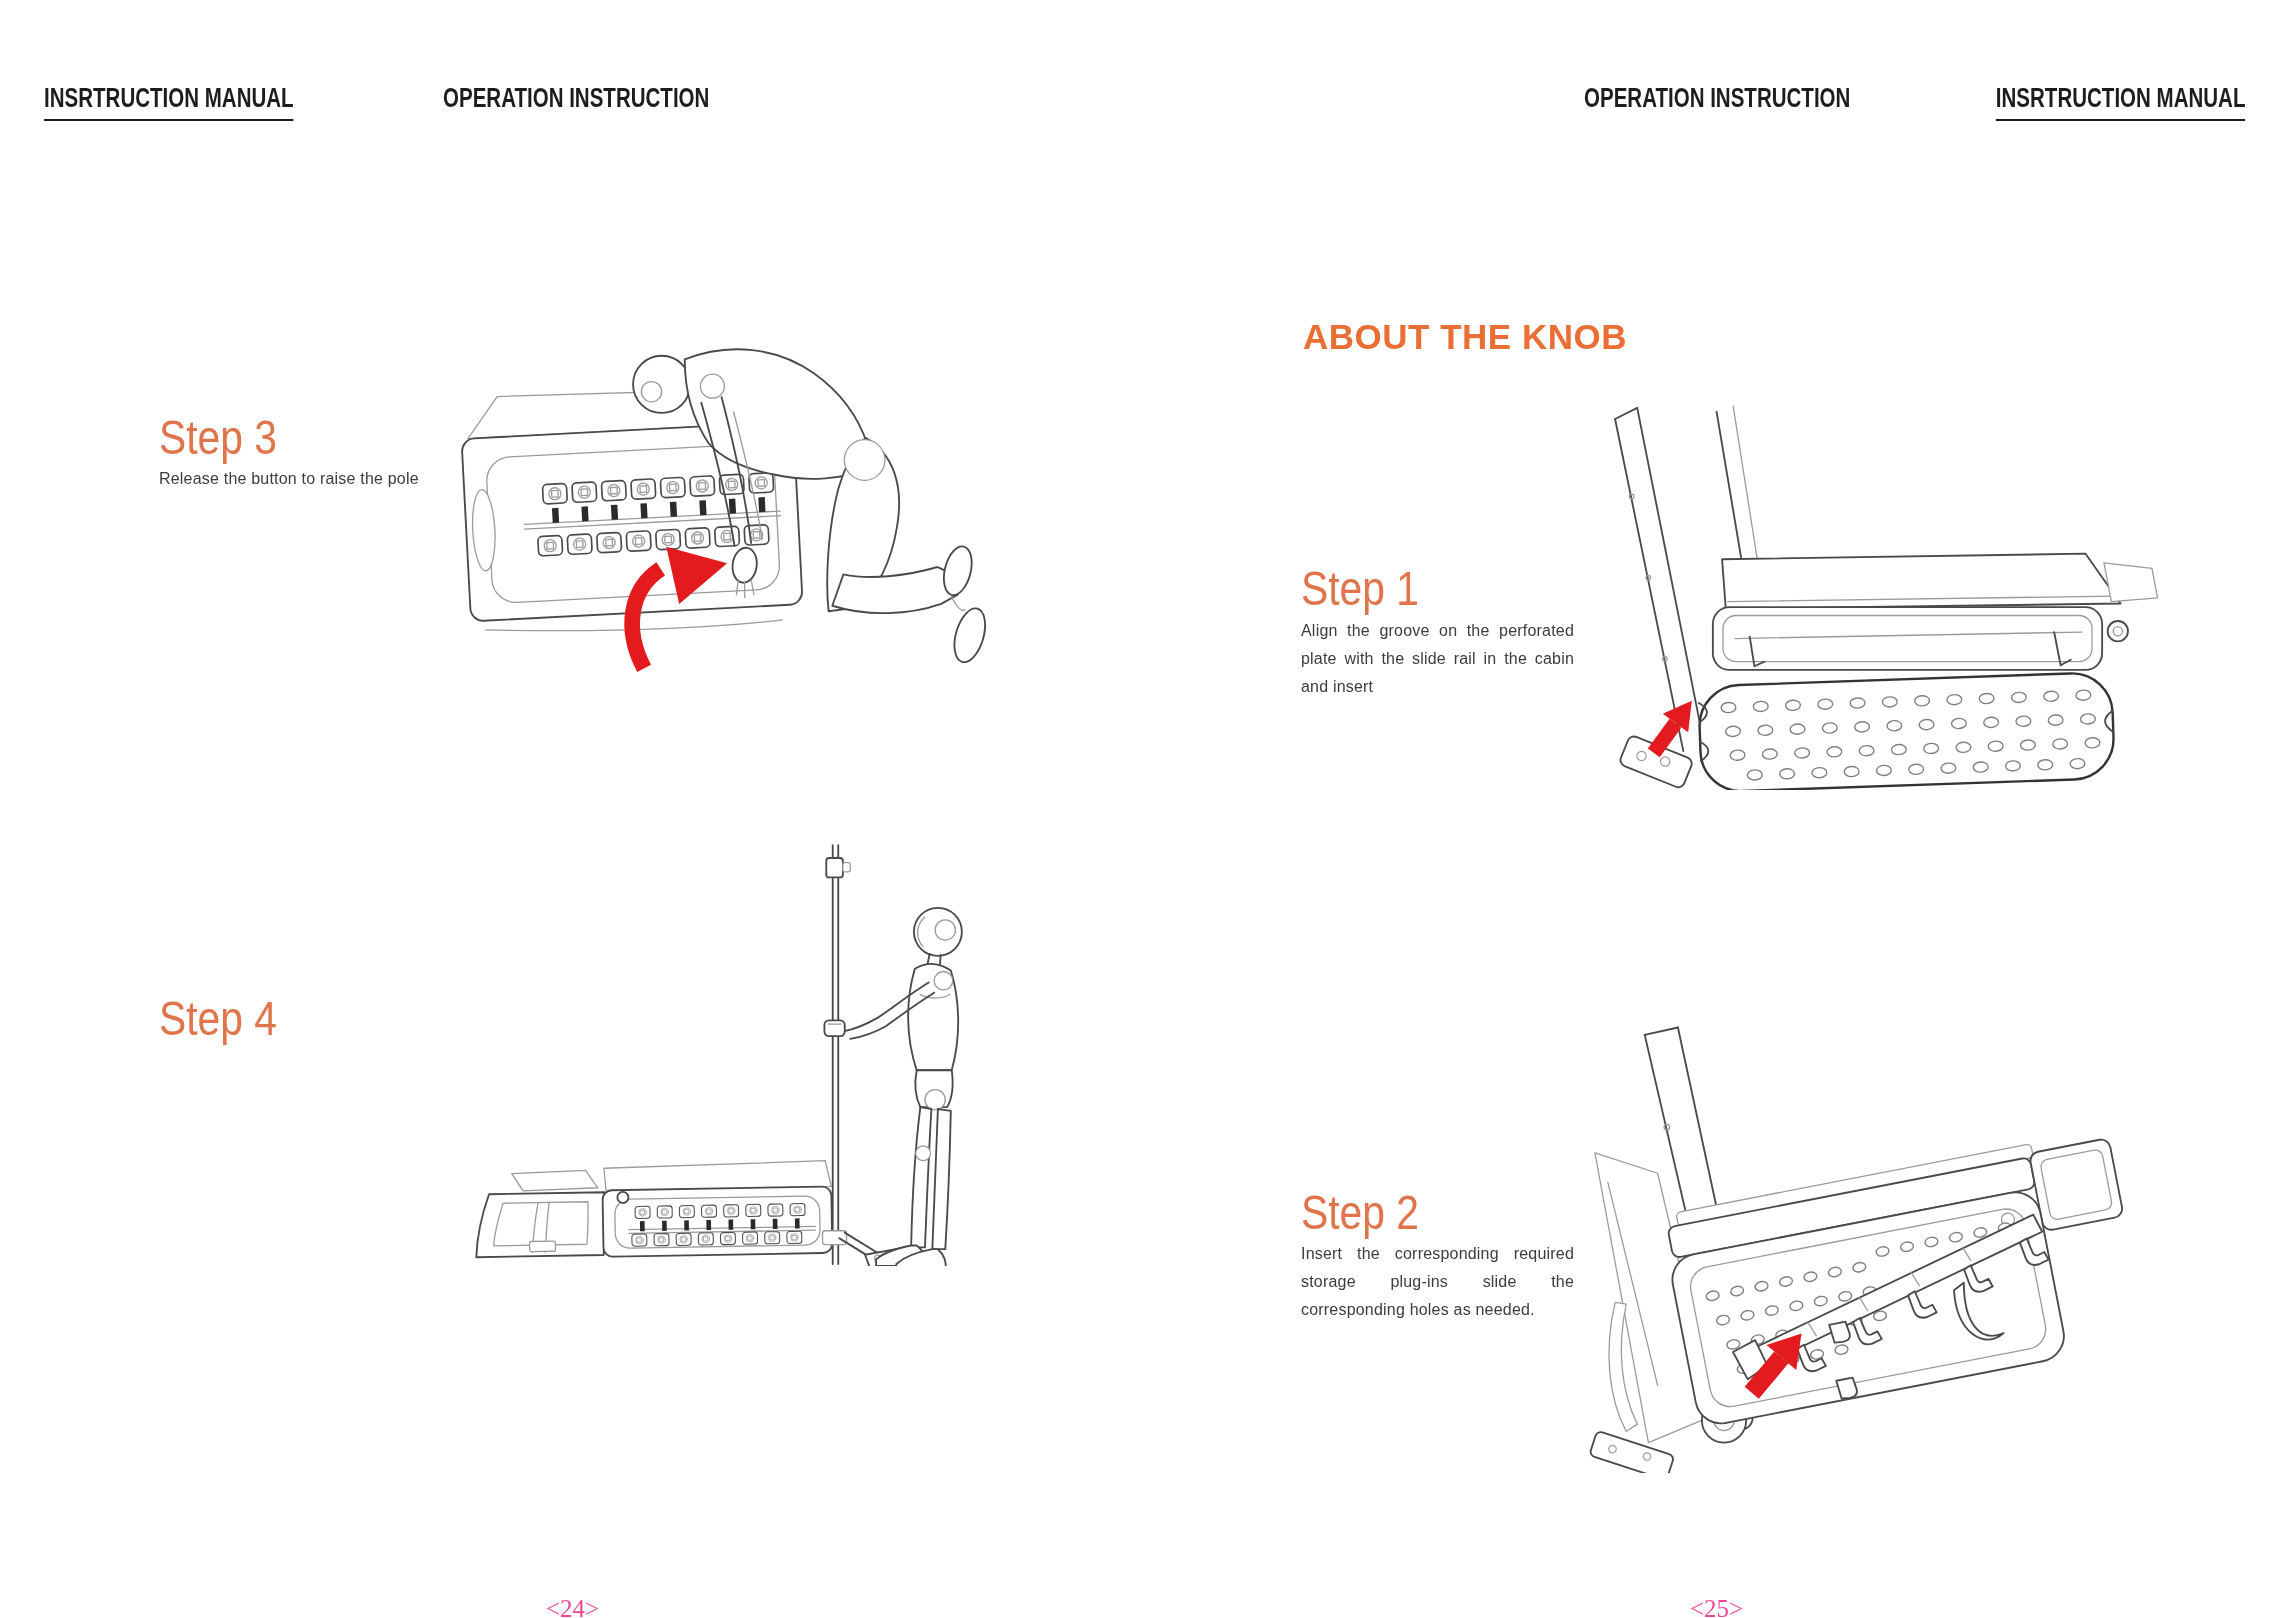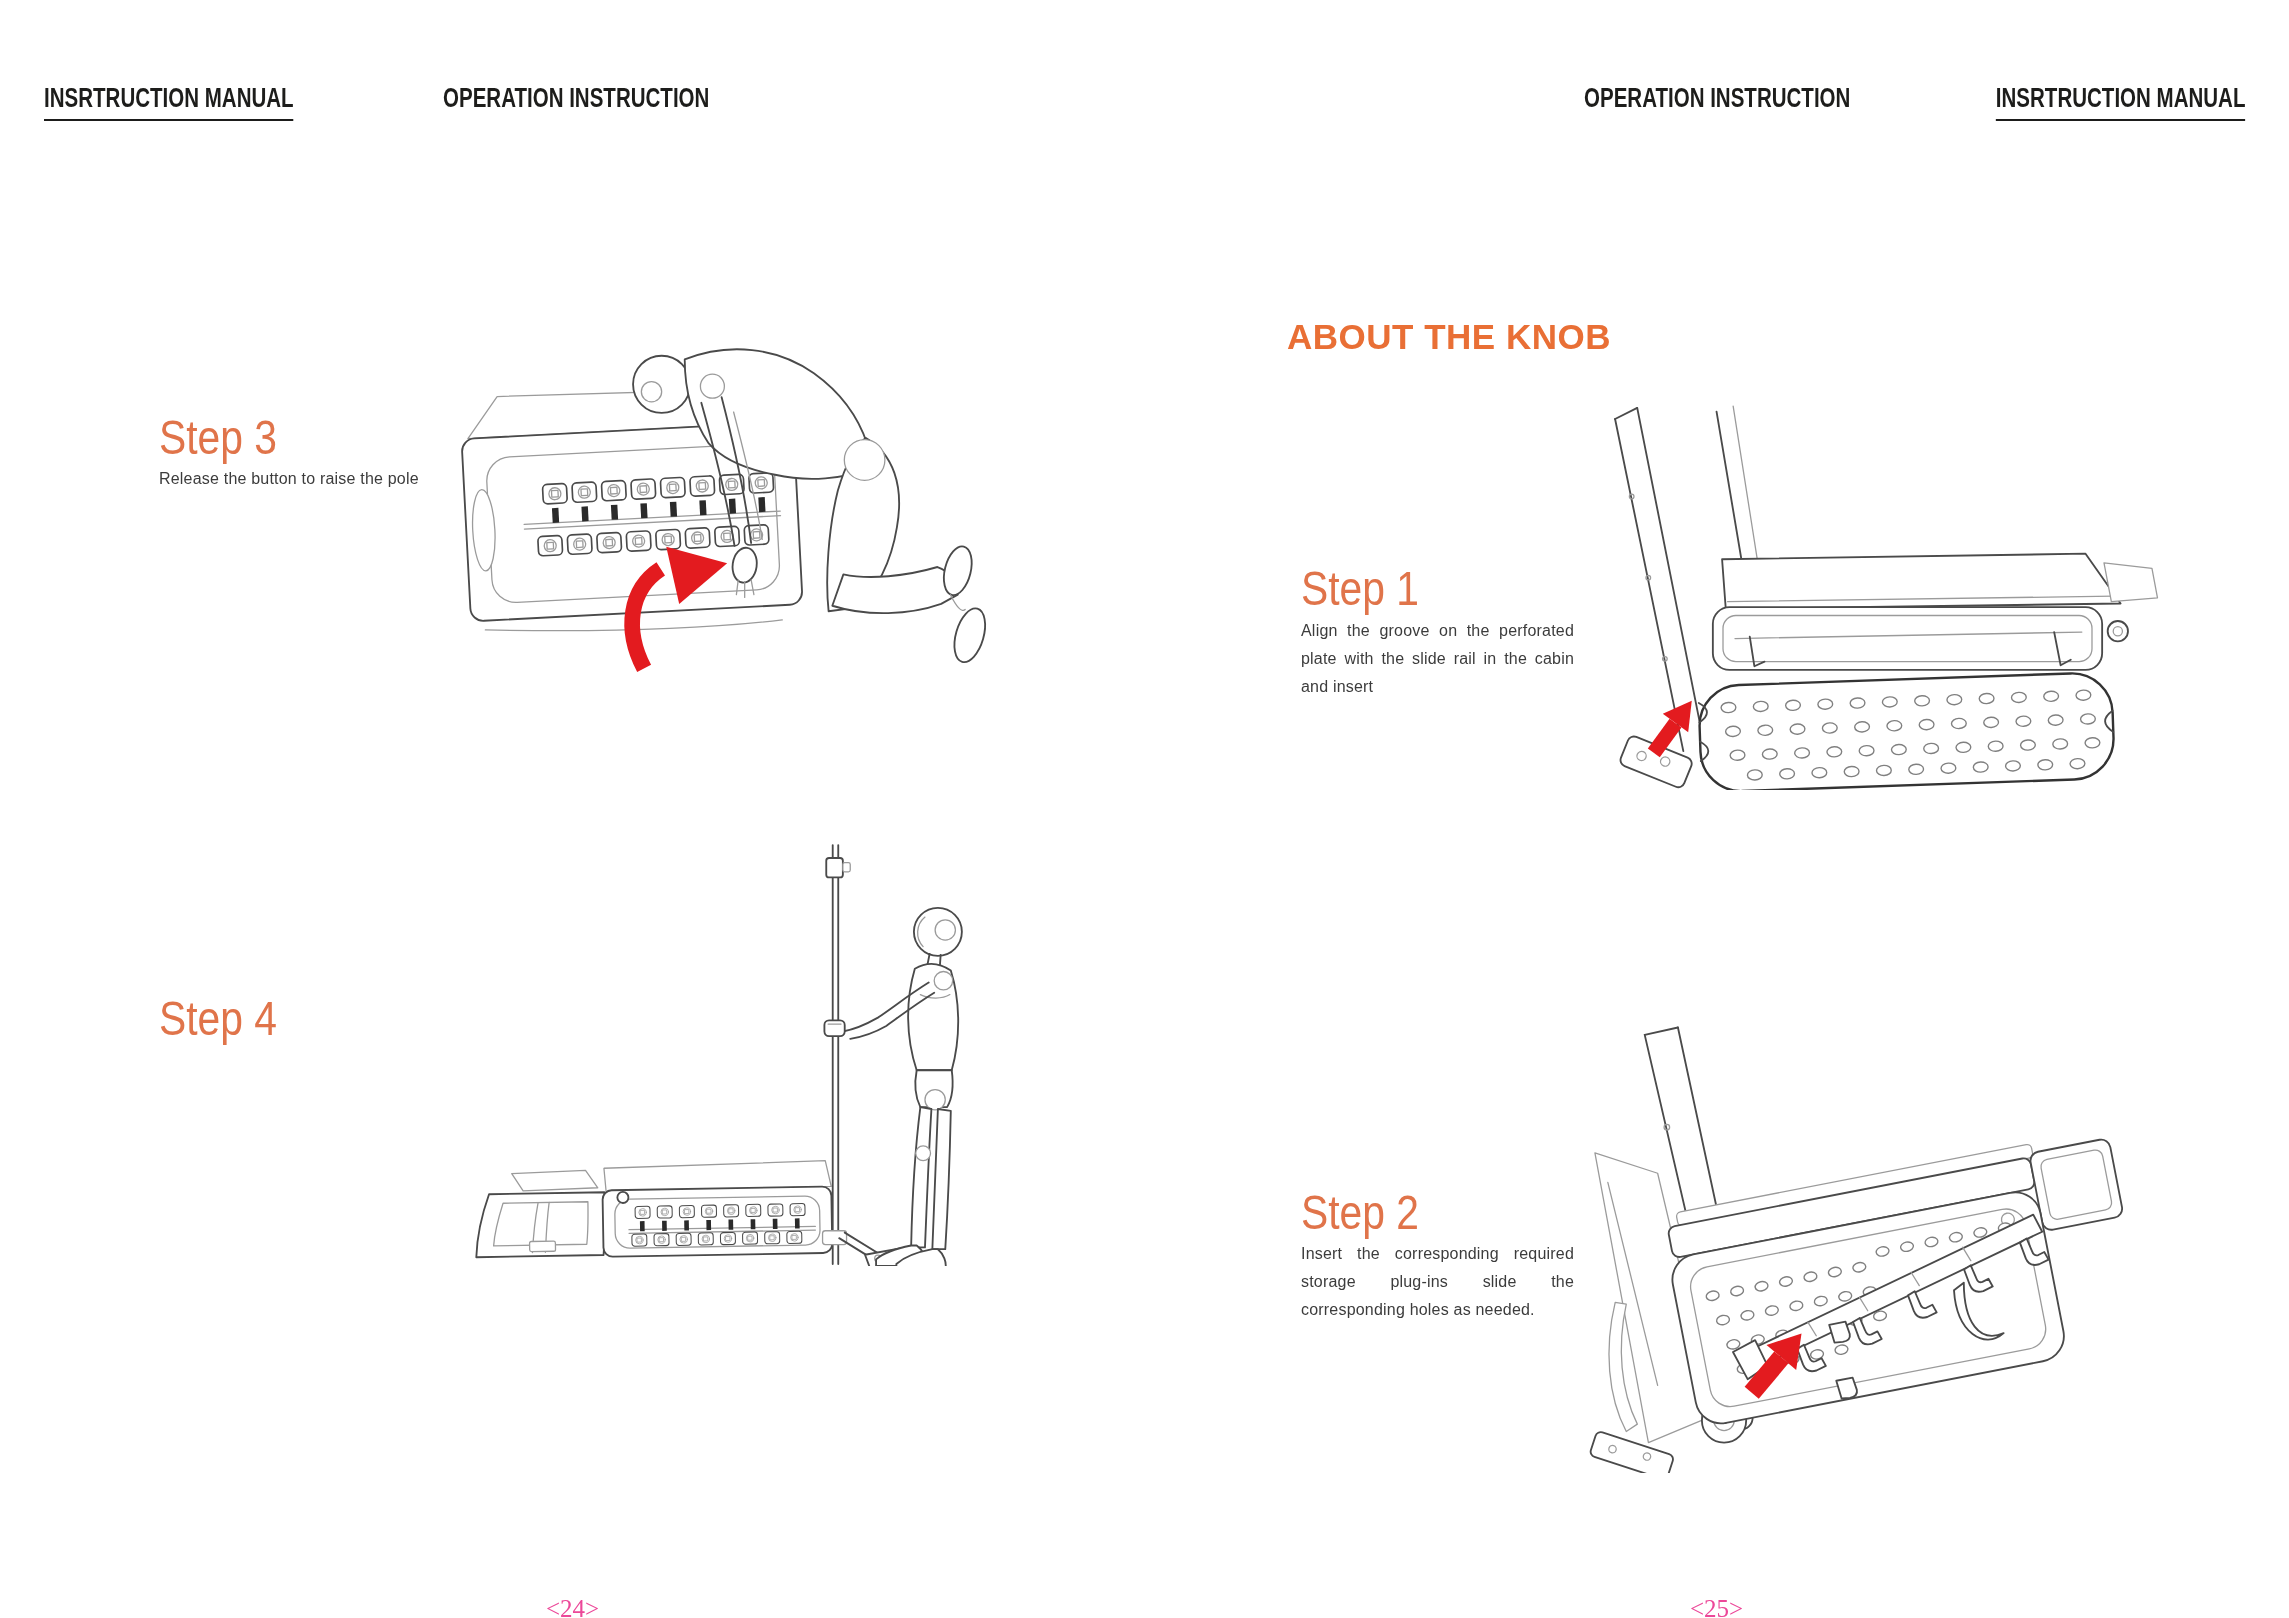--- a/index.html
+++ b/index.html
@@ -192,21 +192,21 @@
 
 <div class="abs" style="left:1144px;top:0;width:1145px;height:1619px;">
 
   <div class="abs hdr" style="left:440px;top:35px;">
     <span class="cond">OPERATION INSTRUCTION</span>
   </div>
   <div class="abs hdr hdr-u" style="right:44px;top:35px;">
     <span class="cond cond-r">INSRTRUCTION MANUAL</span>
   </div>
 
-  <div class="abs doc-sub" style="left:143px;top:269px;">ABOUT THE KNOB</div>
+  <div class="abs doc-sub" style="left:159px;top:269px;">ABOUT THE KNOB</div>
 
   <div class="abs step-title" style="left:157px;top:513px;">
     <span class="cond-s">Step 1</span>
   </div>
   <div class="abs step-body" style="left:157px;top:569px;">Align the groove on the perforated plate with the slide rail in the cabin and insert</div>
 
   <div class="abs step-title" style="left:157px;top:1137px;">
     <span class="cond-s">Step 2</span>
   </div>
   <div class="abs step-body" style="left:157px;top:1192px;">Insert the corresponding required storage plug-ins slide the corresponding holes as needed.</div>

